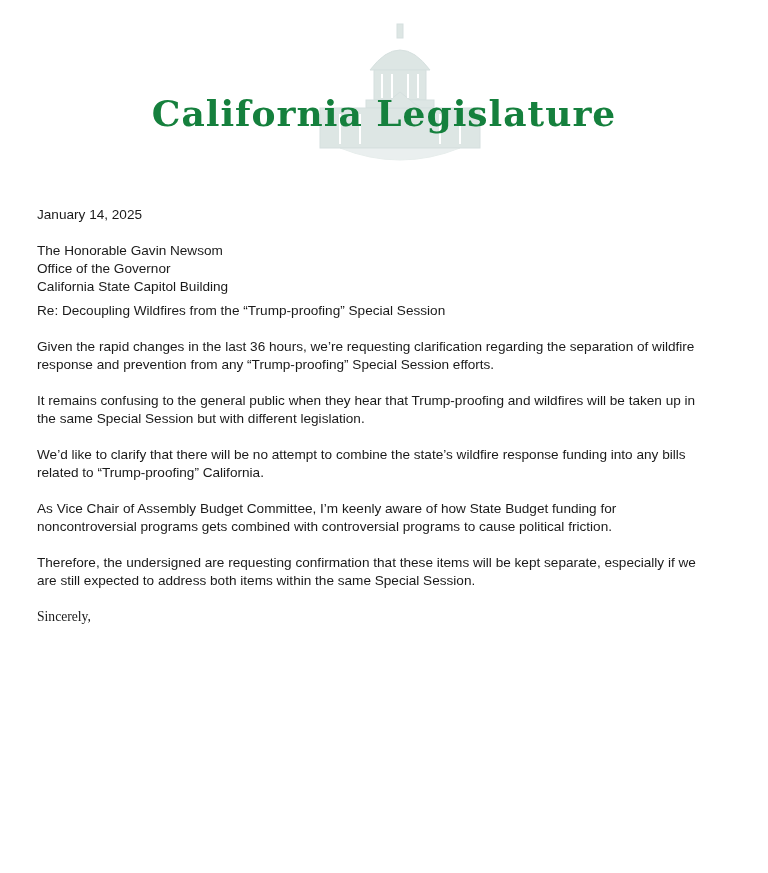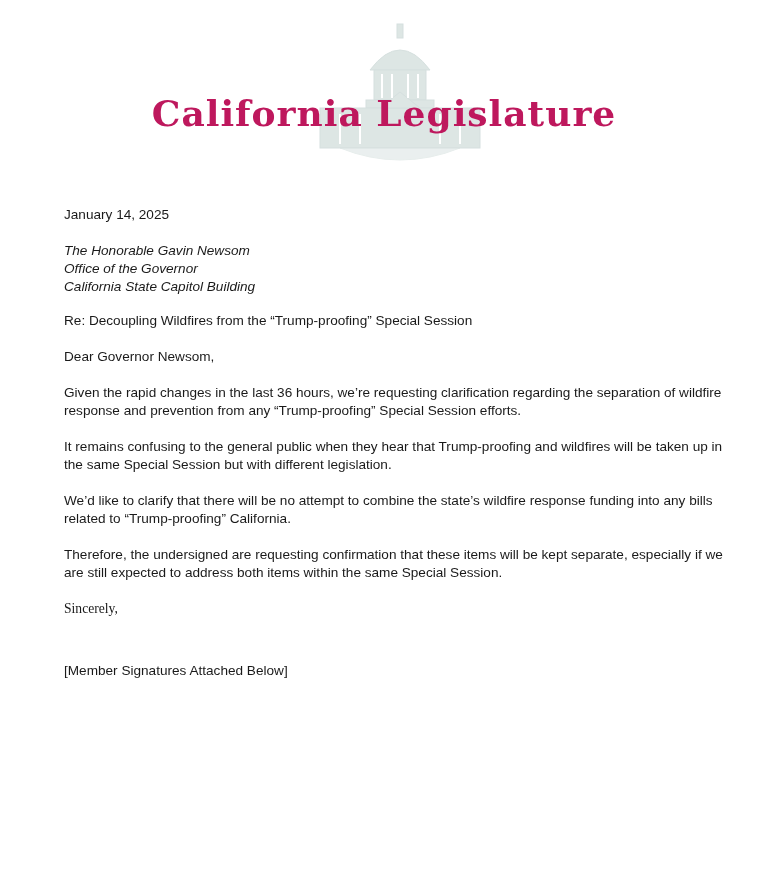--- a/index.html
+++ b/index.html
@@ -13,29 +13,29 @@
   }
   .capitol {
     position: absolute; left: 300px; top: 22px; width: 200px; height: 150px;
     opacity: 0.35;
   }
   .lh-title {
     position: absolute; left: 0; width: 768px; top: 92px;
     text-align: center;
     font-family: "DejaVu Serif", "Liberation Serif", serif;
     font-weight: bold; font-size: 36px; letter-spacing: 1px;
-    color: #be185d;
+    color: #15803d;
   }
   .letter {
-    position: absolute; left: 64px; top: 206px; width: 680px;
+    position: absolute; left: 37px; top: 206px; width: 680px;
     font-size: 13.6px; line-height: 18px;
   }
   .letter p { margin: 0; }
   .date { margin-bottom: 18px !important; }
-  .addr { margin-bottom: 16px; font-style: italic; }
+  .addr { margin-bottom: 6px; }
   .re { margin-bottom: 18px !important; }
   .salutation { margin-bottom: 18px !important; }
   .para { margin-bottom: 18px !important; }
   .closing { margin-bottom: 44px !important; font-family: Liberation Serif, serif; }
 </style>
 </head>
 <body>
 
 <div class="letterhead">
   <svg class="capitol" viewBox="0 0 200 150">
@@ -65,22 +65,21 @@
 <div class="letter">
   <p class="date">January 14, 2025</p>
 
   <div class="addr">
     <p>The Honorable Gavin Newsom</p>
     <p>Office of the Governor</p>
     <p>California State Capitol Building</p>
   </div>
 
   <p class="re">Re: Decoupling Wildfires from the “Trump-proofing” Special Session</p>
-  <p class="salutation">Dear Governor Newsom,</p>
 
   <p class="para">Given the rapid changes in the last 36 hours, we’re requesting clarification regarding the separation of wildfire response and prevention from any “Trump-proofing” Special Session efforts.</p>
   <p class="para">It remains confusing to the general public when they hear that Trump-proofing and wildfires will be taken up in the same Special Session but with different legislation.</p>
   <p class="para">We’d like to clarify that there will be no attempt to combine the state’s wildfire response funding into any bills related to “Trump-proofing” California.</p>
+  <p class="para">As Vice Chair of Assembly Budget Committee, I’m keenly aware of how State Budget funding for noncontroversial programs gets combined with controversial programs to cause political friction.</p>
   <p class="para">Therefore, the undersigned are requesting confirmation that these items will be kept separate, especially if we are still expected to address both items within the same Special Session.</p>
 
   <p class="closing">Sincerely,</p>
-  <p>[Member Signatures Attached Below]</p>
 </div>
 
 </body></html>

